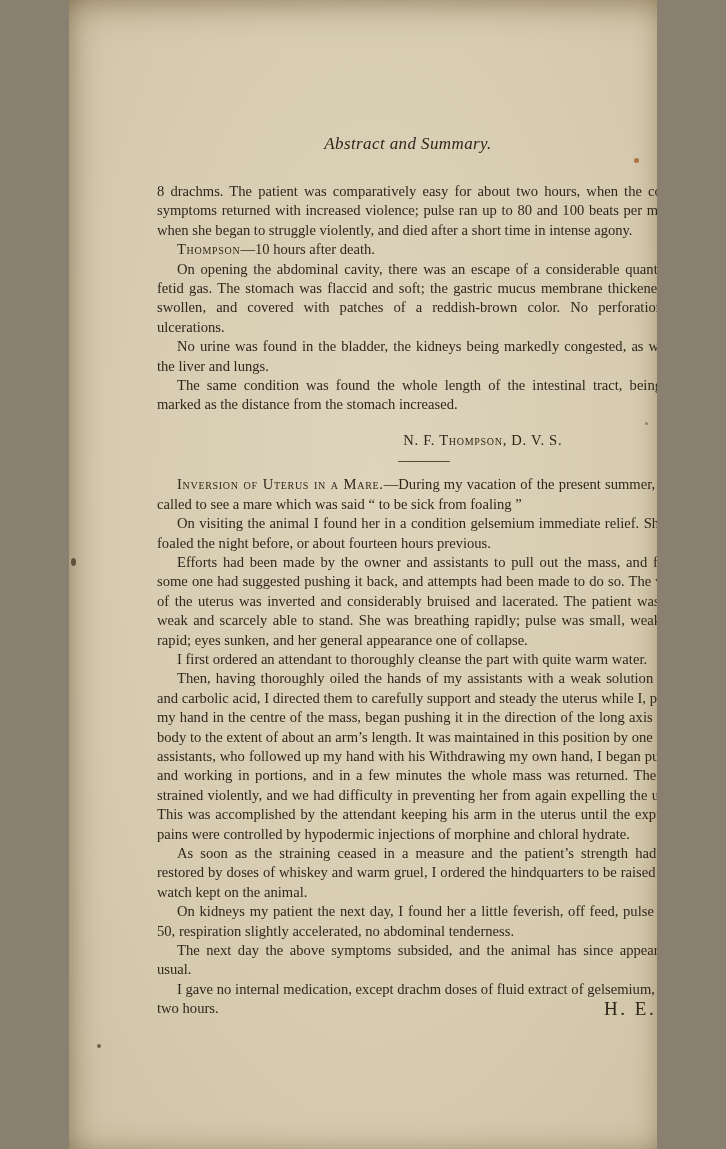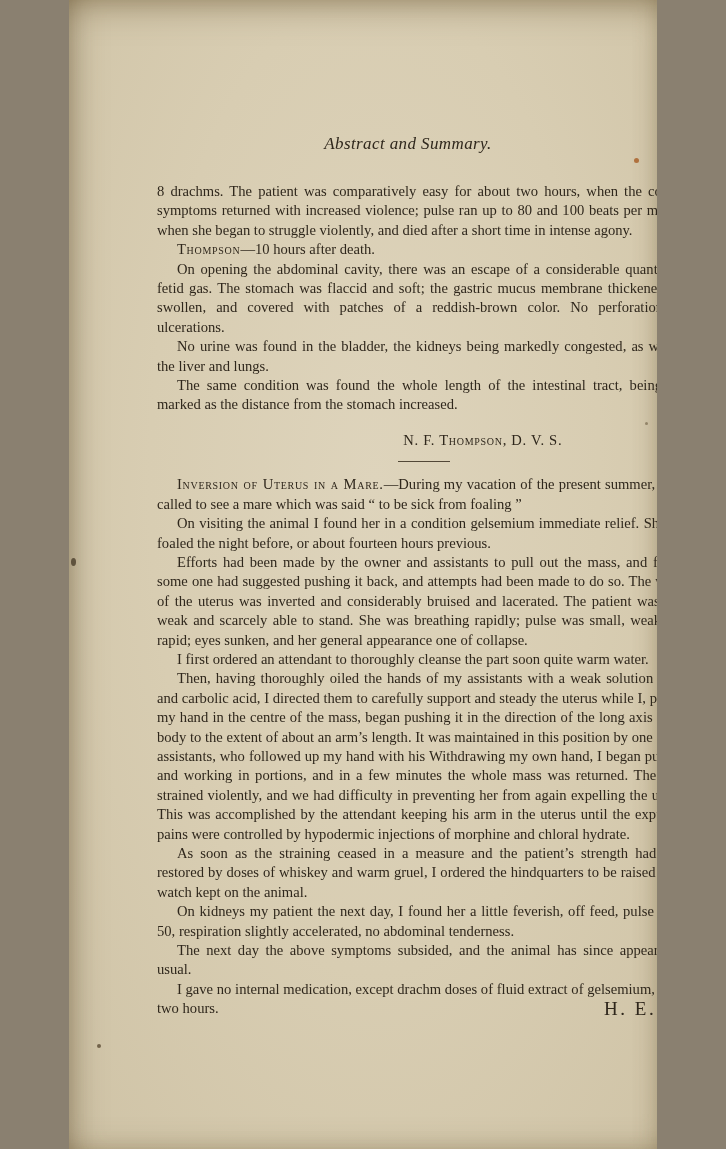--- a/index.html
+++ b/index.html
@@ -51,21 +51,21 @@
         <p class="para">8 drachms.  The patient was comparatively easy for about two hours, when the colicky symptoms returned with increased violence; pulse ran up to 80 and 100 beats per minute, when she began to struggle violently, and died after a short time in intense agony.</p>
         <p class="para indent"><span class="sc">Thompson</span>—10 hours after death.</p>
         <p class="para indent">On opening the abdominal cavity, there was an escape of a considerable quantity of fetid gas.  The stomach was flaccid and soft; the gastric mucus membrane thickened and swollen, and covered with patches of a reddish-brown color.  No perforations or ulcerations.</p>
         <p class="para indent">No urine was found in the bladder, the kidneys being markedly congested, as well as the liver and lungs.</p>
         <p class="para indent">The same condition was found the whole length of the intestinal tract, being less marked as the distance from the stomach increased.</p>
         <p class="para signature sc">N. F. Thompson, D. V. S.</p>
         <div class="rule"></div>
         <p class="para indent"><span class="sc">Inversion of Uterus in a Mare.</span>—During my vacation of the present summer, I was called to see a mare which was said “ to be sick from foaling ”</p>
         <p class="para indent">On visiting the animal I found her in a condition gelsemium immediate relief.  She had foaled the night before, or about fourteen hours previous.</p>
         <p class="para indent">Efforts had been made by the owner and assistants to pull out the mass, and finally some one had suggested pushing it back, and attempts had been made to do so. The whole of the uterus was inverted and considerably bruised and lacerated.  The patient was very weak and scarcely able to stand.  She was breathing rapidly; pulse was small, weak, and rapid; eyes sunken, and her general appearance one of collapse.</p>
-        <p class="para indent">I first ordered an attendant to thoroughly cleanse the part soon quite warm water.</p>
+        <p class="para indent">I first ordered an attendant to thoroughly cleanse the part with quite warm water.</p>
         <p class="para indent">Then, having thoroughly oiled the hands of my assistants with a weak solution of oil and carbolic acid, I directed them to carefully support and steady the uterus while I, putting my hand in the centre of the mass, began pushing it in the direction of the long axis of the body to the extent of about an arm’s length.  It was maintained in this position by one of my assistants, who followed up my hand with his  Withdrawing my own hand, I began pushing and working in portions, and in a few minutes the whole mass was returned.  The mare strained violently, and we had difficulty in preventing her from again expelling the uterus.  This was accomplished by the attendant keeping his arm in the uterus until the expulsive pains were controlled by hypodermic injections of morphine and chloral hydrate.</p>
         <p class="para indent">As soon as the straining ceased in a measure and the patient’s strength had been restored by doses of whiskey and warm gruel, I ordered the hindquarters to be raised and a watch kept on the animal.</p>
         <p class="para indent">On kidneys my patient the next day, I found her a little feverish, off feed, pulse about 50, respiration slightly accelerated, no abdominal tenderness.</p>
         <p class="para indent">The next day the above symptoms subsided, and the animal has since appeared as usual.</p>
         <p class="para indent">I gave no internal medication, except drachm doses of fluid extract of gelsemium, every two hours.<span class="inline-sig">H. E. W.</span></p>
       </div>
   </div>
   <div class="speck speck-1"></div>
   <div class="speck speck-2"></div>
   <div class="speck speck-3"></div>

